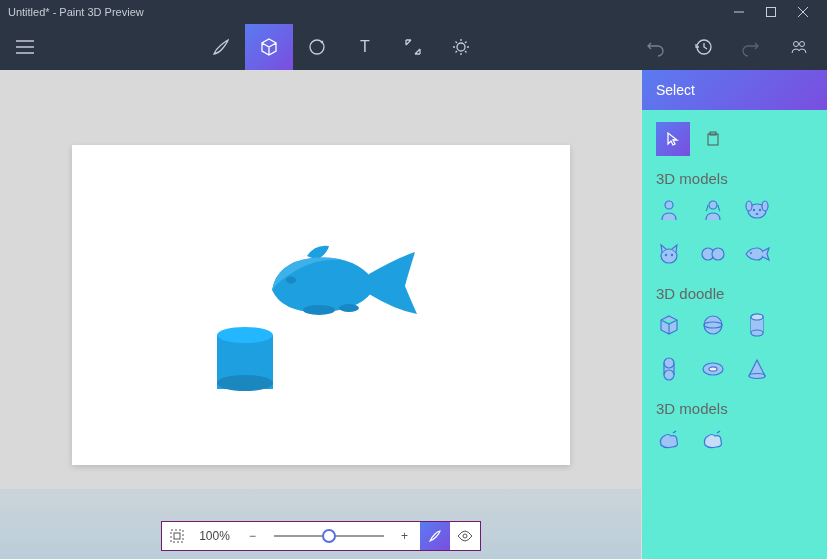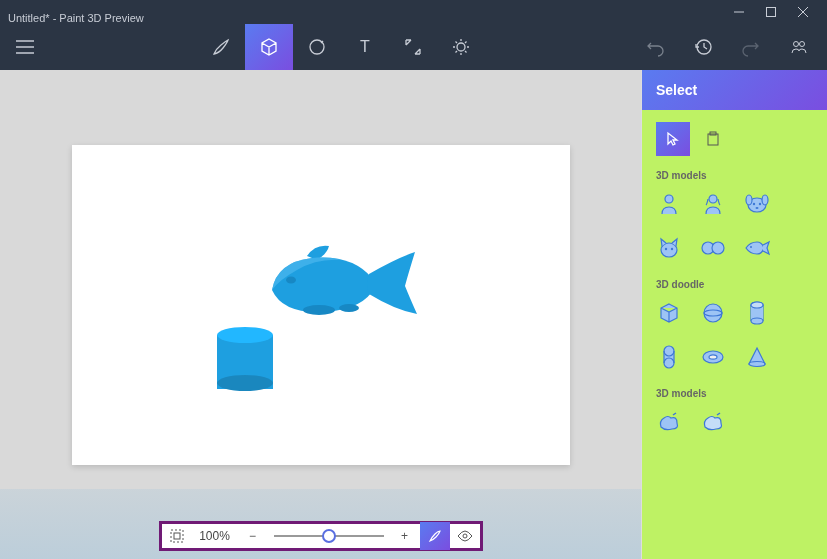--- a/index.html
+++ b/index.html
@@ -1,48 +1,48 @@
 <!DOCTYPE html>
 <html><head>
 <meta charset="utf-8">
 <style>
 * { margin: 0; padding: 0; box-sizing: border-box; font-family: "Segoe UI", sans-serif; }
 body { width: 827px; height: 559px; overflow: hidden; background: #f0f0f0; }
 
-.titlebar { height: 24px; background: #2b3544; color: #c8cdd6; display: flex; align-items: flex-end; padding: 0 8px; font-size: 11px; }
+.titlebar { height: 24px; background: #2b3544; color: #c8cdd6; display: flex; align-items: center; padding: 0 8px; font-size: 11px; }
 .titlebar .title { flex: 1; }
 .titlebar .win-btn { width: 32px; height: 24px; display: flex; align-items: center; justify-content: center; cursor: pointer; }
 
 .toolbar { height: 46px; background: #2b3544; display: flex; align-items: center; }
 .toolbar .hamburger { width: 50px; height: 46px; display: flex; align-items: center; justify-content: center; cursor: pointer; }
 .toolbar .tools { flex: 1; display: flex; justify-content: center; gap: 0; }
 .toolbar .tool { width: 48px; height: 46px; display: flex; align-items: center; justify-content: center; cursor: pointer; color: #c8cdd6; }
 .toolbar .tool.active { background: linear-gradient(135deg, #5a7bf0, #7a4ee0); color: #fff; }
 .toolbar .right-tools { display: flex; padding-right: 4px; }
 
 .main { display: flex; height: calc(559px - 24px - 46px); }
 .canvas-area { flex: 1; background: #d9d9d9; position: relative; display: flex; align-items: center; justify-content: center; }
 .canvas { width: 498px; height: 320px; background: #fff; position: relative; margin-top: -20px; box-shadow: 0 2px 6px rgba(0,0,0,0.15); }
 .floor { position: absolute; bottom: 0; left: 0; right: 0; height: 70px; background: linear-gradient(to bottom, rgba(120,180,220,0.15), rgba(120,180,220,0.3)); }
 
-.zoombar { position: absolute; bottom: 8px; left: 50%; transform: translateX(-50%); height: 30px; background: #fff; border: 3px solid #701a75; display: flex; align-items: center; font-size: 12px; }
+.zoombar { position: absolute; bottom: 8px; left: 50%; transform: translateX(-50%); height: 30px; background: #fff; border: 1px solid #701a75; display: flex; align-items: center; font-size: 12px; }
 .zoombar .zb-btn { width: 30px; height: 28px; display: flex; align-items: center; justify-content: center; cursor: pointer; color: #555; }
 .zoombar .zb-val { width: 46px; text-align: center; color: #444; }
 .zoombar .slider { -webkit-appearance: none; width: 110px; height: 2px; background: #999; outline: none; margin: 0 6px; }
 .zoombar .slider::-webkit-slider-thumb { -webkit-appearance: none; width: 14px; height: 14px; border-radius: 50%; background: #fff; border: 2px solid #5a6fe0; cursor: pointer; }
 .zoombar .right-active { background: linear-gradient(135deg, #5a7bf0, #7a4ee0); color: #fff; }
 
-.sidebar { width: 186px; background: #bef264; border-left: 1px solid #ddd; overflow-y: auto; font-weight: bold; }
+.sidebar { width: 186px; background: #5eead4; border-left: 1px solid #ddd; overflow-y: auto; }
 .sidebar-header { height: 40px; background: linear-gradient(135deg, #5a7bf0, #7a4ee0); color: #fff; display: flex; align-items: center; padding: 0 14px; font-size: 14px; }
 .sidebar-body { padding: 12px 14px; }
 .select-tools { display: flex; gap: 6px; margin-bottom: 14px; }
 .select-tool { width: 34px; height: 34px; display: flex; align-items: center; justify-content: center; cursor: pointer; color: #555; }
 .select-tool.active { background: linear-gradient(135deg, #5a7bf0, #7a4ee0); color: #fff; }
 
-.section-label { font-size: 10px; color: #666; margin: 8px 0 10px; }
+.section-label { font-size: 15px; color: #666; margin: 8px 0 10px; }
 .grid { display: flex; flex-wrap: wrap; gap: 18px 18px; margin-bottom: 18px; }
 .grid .item { width: 26px; height: 26px; display: flex; align-items: center; justify-content: center; cursor: pointer; }
 
 .cylinder { position: absolute; left: 145px; top: 182px; width: 56px; height: 64px; }
 .cylinder .body { width: 56px; height: 54px; background: #1e9fe0; position: absolute; top: 8px; }
 .cylinder .top { width: 56px; height: 16px; background: #1e9fe0; border-radius: 50%; position: absolute; top: 0; filter: brightness(1.15); }
 .cylinder .bot { width: 56px; height: 16px; background: #1e9fe0; border-radius: 50%; position: absolute; bottom: 0; filter: brightness(0.85); }
 
 .fish { position: absolute; left: 185px; top: 95px; width: 164px; height: 90px; }
 </style>

